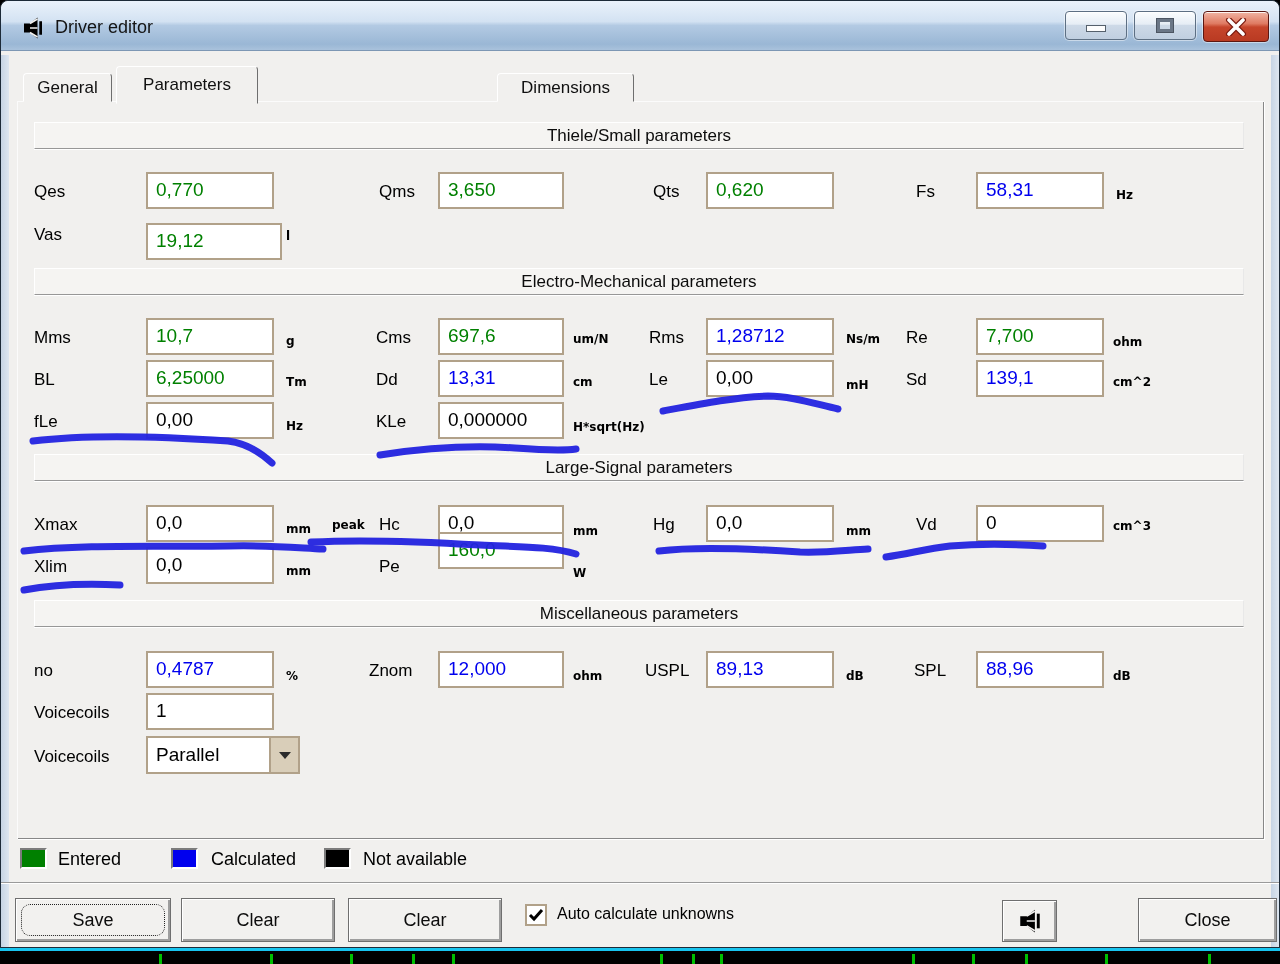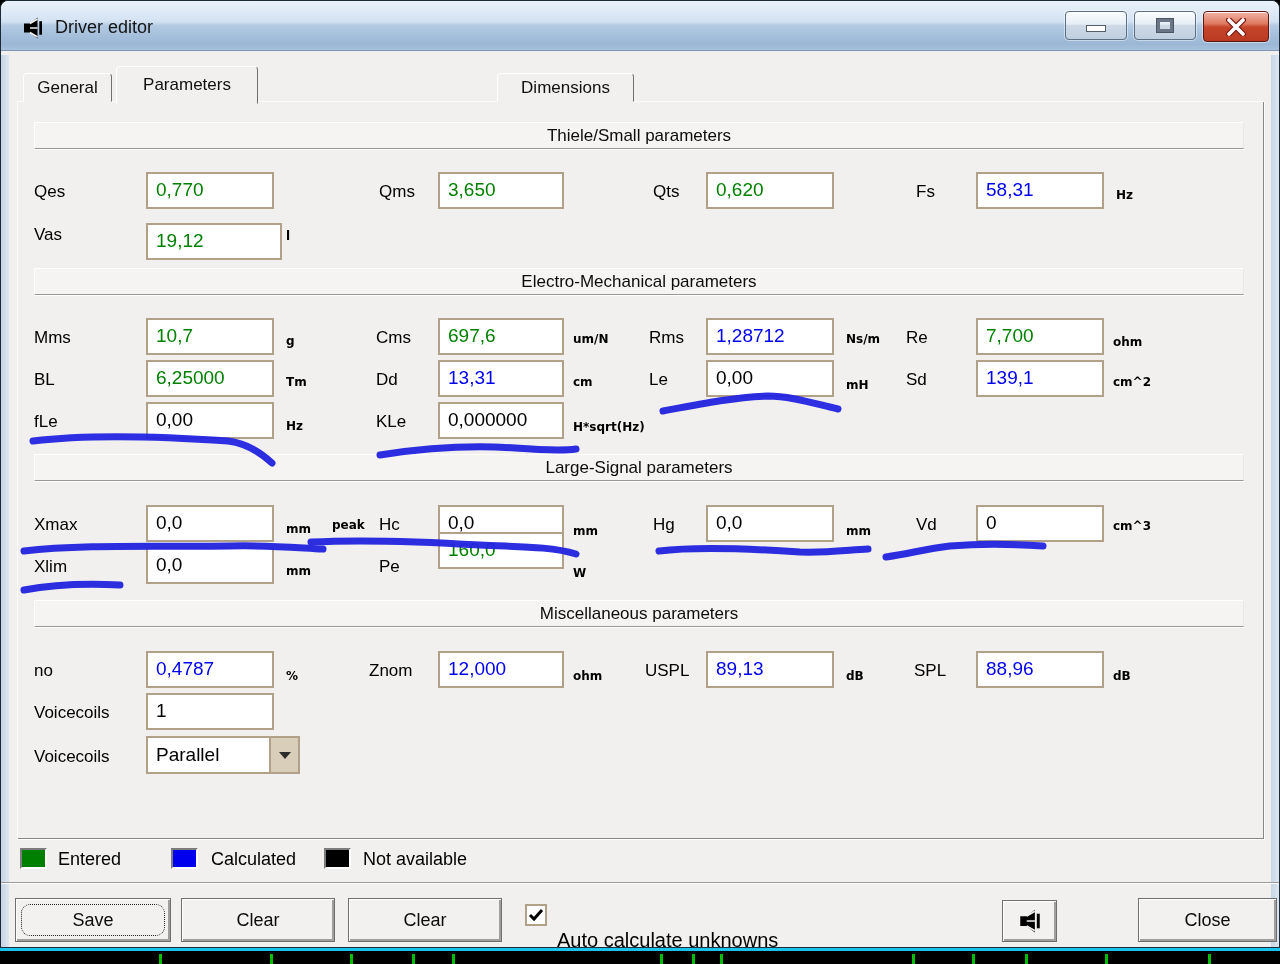--- a/index.html
+++ b/index.html
@@ -67,21 +67,21 @@
   .groove { position:absolute; left:0; top:881px; width:1280px; height:2px;
             border-top:1px solid #9a9a9a; border-bottom:1px solid #ffffff; }
 
   
   .pbtn { position:absolute; height:44px; background:#f2f1ef; border:1px solid #6f6f6f;
           box-shadow:inset 1px 1px 0 #ffffff, inset -2px -2px 0 #9e9e9e;
           font-size:18px; color:#0c0c0c; display:flex; align-items:center; justify-content:center; z-index:2; }
   .pbtn.default .focusrect { position:absolute; inset:5px; border:1px dotted #222; border-radius:9px; }
   .chk { position:absolute; width:22px; height:22px; background:#fff; border:2px solid #b1a189; z-index:2;
          display:flex; align-items:center; justify-content:center; }
-  .chklbl { position:absolute; font-size:20px; color:#000; z-index:2;margin-top:24px; }
+  .chklbl { position:absolute; font-size:16px; color:#000; z-index:2; }
 
   
   .bottomstrip { position:absolute; left:0; top:948px; width:1280px; height:16px;
                  background:#000; border-top:3px solid #18c4ee; }
   .tick { position:absolute; top:3px; width:3px; height:10px; }
 
   
   .annot-svg { position:absolute; left:0; top:0; width:1280px; height:964px; z-index:9; pointer-events:none; }
 </style>
 </head>

